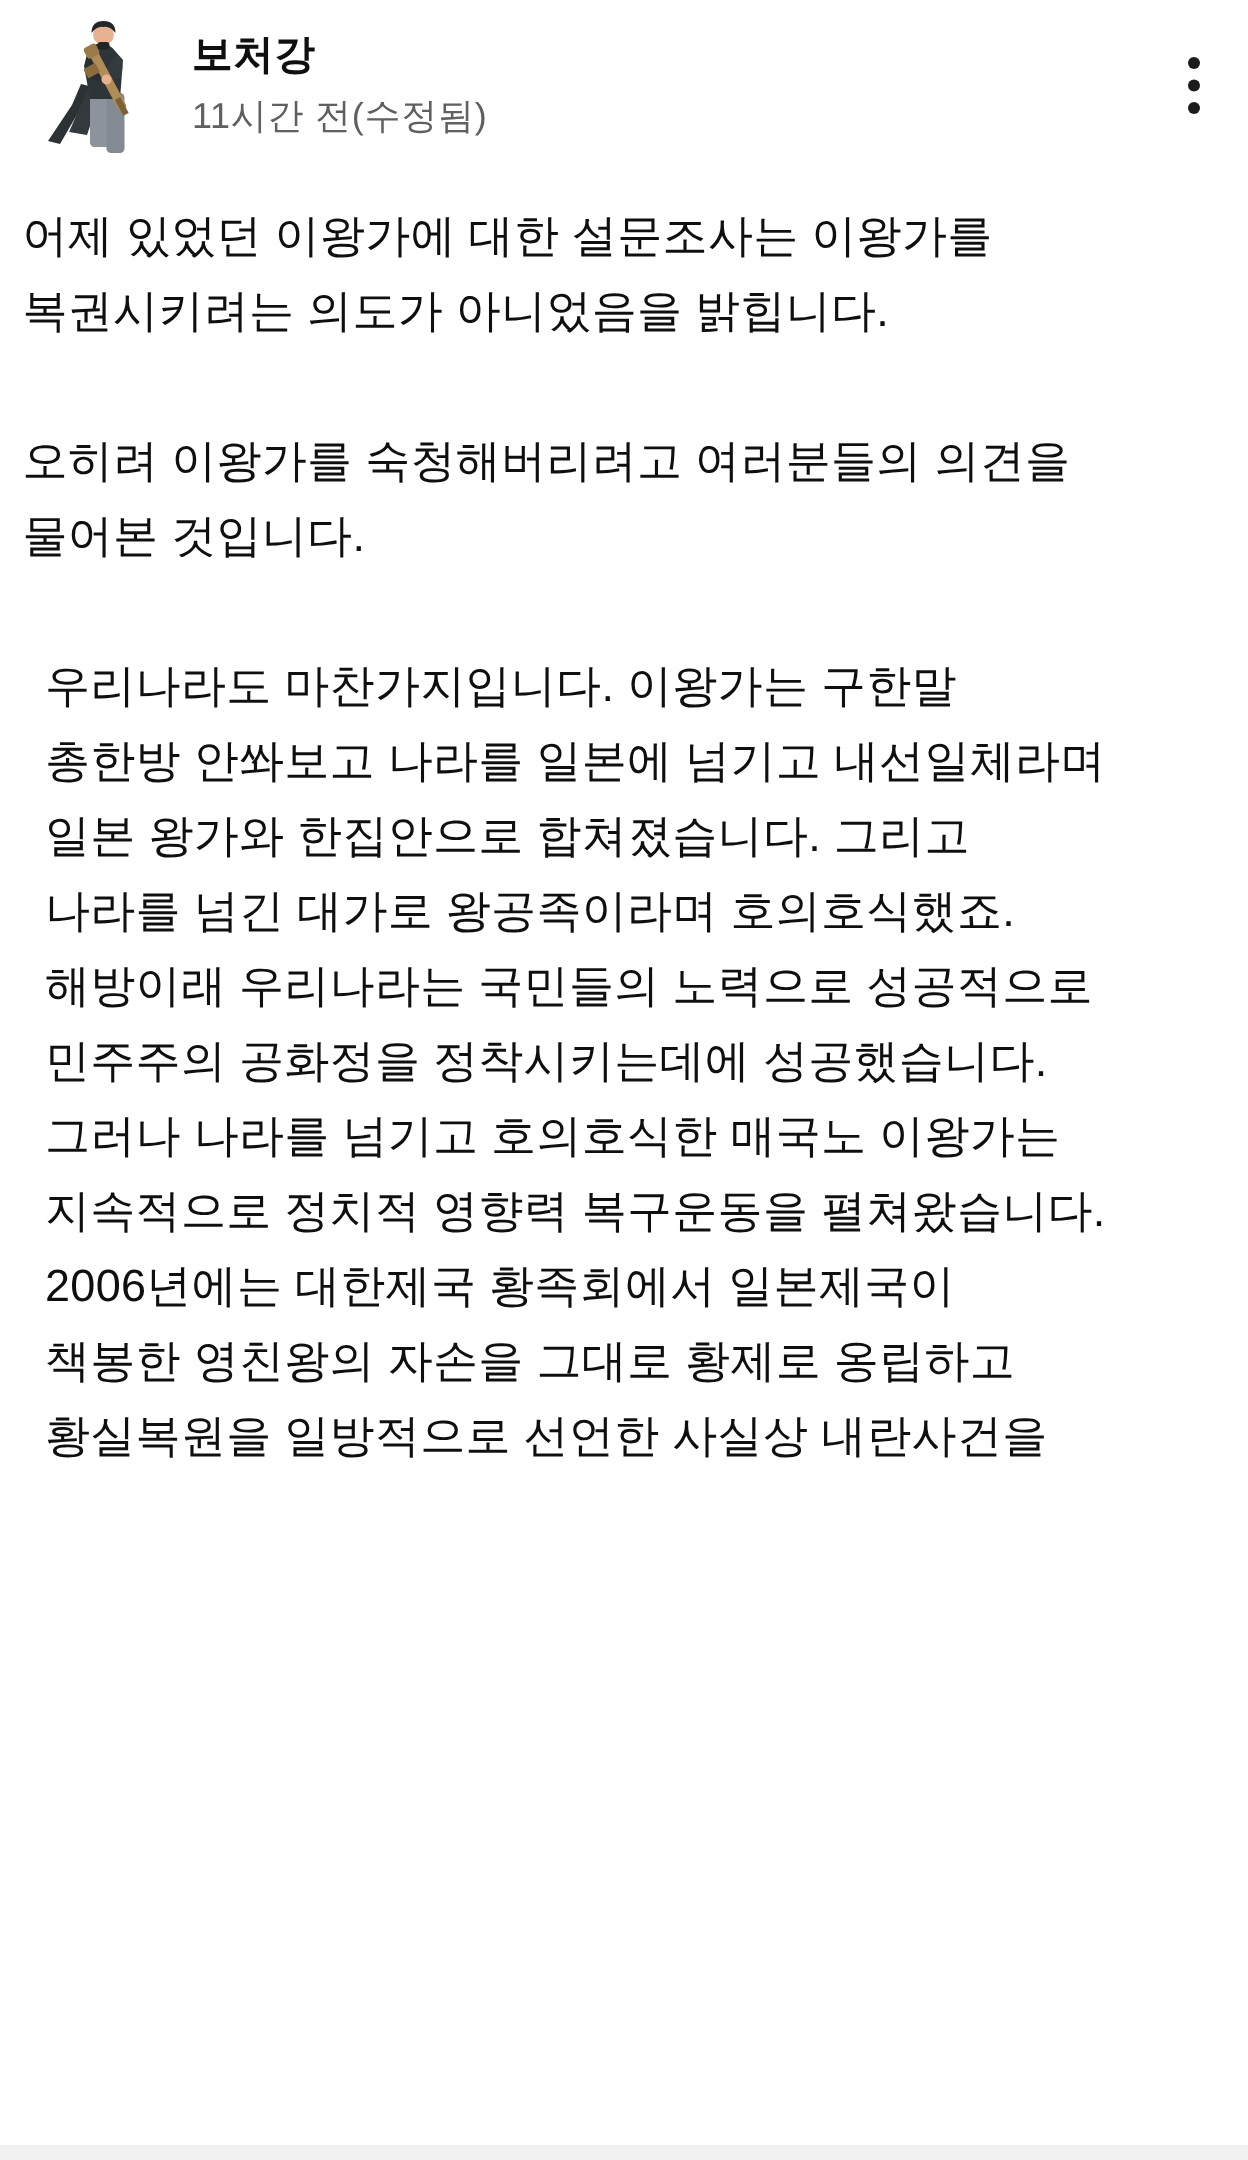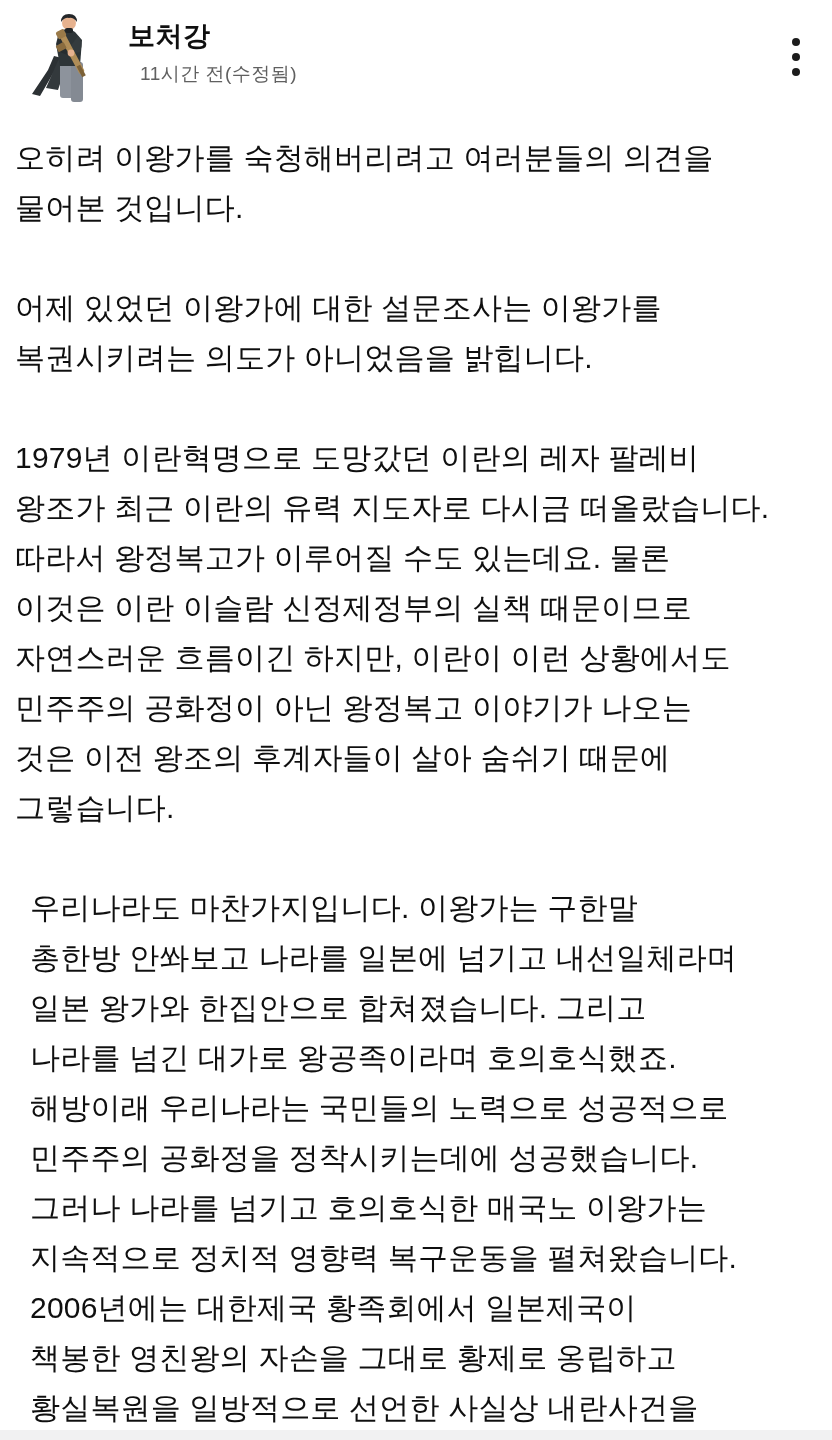--- a/index.html
+++ b/index.html
@@ -29,22 +29,22 @@
     cursor:pointer;
   }
   .avatar svg{width:100%;height:100%;display:block;}
   .author{
     position:absolute;left:128px;top:18px;
     font-size:27px;font-weight:700;color:var(--text);
     letter-spacing:0.5px;
     cursor:pointer;
   }
   .timestamp{
-    position:absolute;left:140px;top:61px;
-    font-size:19px;font-weight:400;color:var(--secondary-text);
+    position:absolute;left:128px;top:61px;
+    font-size:24px;font-weight:400;color:var(--secondary-text);
     letter-spacing:0.5px;
   }
   .menu-btn{
     position:absolute;left:772px;top:26px;
     width:48px;height:62px;
     background:none;border:none;
     display:flex;flex-direction:column;align-items:center;justify-content:center;
     gap:7px;cursor:pointer;
   }
   .menu-btn .dot{
@@ -113,32 +113,24 @@
     <div class="timestamp">11시간 전(수정됨)</div>
 
     <button class="menu-btn" aria-label="menu">
       <span class="dot"></span>
       <span class="dot"></span>
       <span class="dot"></span>
     </button>
   </div>
 
   <div class="post-body">
+    <p>어제 있었던 이왕가에 대한 설문조사는 이왕가를
+복권시키려는 의도가 아니었음을 밝힙니다.</p>
     <p>오히려 이왕가를 숙청해버리려고 여러분들의 의견을
 물어본 것입니다.</p>
-    <p>어제 있었던 이왕가에 대한 설문조사는 이왕가를
-복권시키려는 의도가 아니었음을 밝힙니다.</p>
-    <p>1979년 이란혁명으로 도망갔던 이란의 레자 팔레비
-왕조가 최근 이란의 유력 지도자로 다시금 떠올랐습니다.
-따라서 왕정복고가 이루어질 수도 있는데요. 물론
-이것은 이란 이슬람 신정제정부의 실책 때문이므로
-자연스러운 흐름이긴 하지만, 이란이 이런 상황에서도
-민주주의 공화정이 아닌 왕정복고 이야기가 나오는
-것은 이전 왕조의 후계자들이 살아 숨쉬기 때문에
-그렇습니다.</p>
     <p>우리나라도 마찬가지입니다. 이왕가는 구한말
 총한방 안쏴보고 나라를 일본에 넘기고 내선일체라며
 일본 왕가와 한집안으로 합쳐졌습니다. 그리고
 나라를 넘긴 대가로 왕공족이라며 호의호식했죠.
 해방이래 우리나라는 국민들의 노력으로 성공적으로
 민주주의 공화정을 정착시키는데에 성공했습니다.
 그러나 나라를 넘기고 호의호식한 매국노 이왕가는
 지속적으로 정치적 영향력 복구운동을 펼쳐왔습니다.
 2006년에는 대한제국 황족회에서 일본제국이
 책봉한 영친왕의 자손을 그대로 황제로 옹립하고

